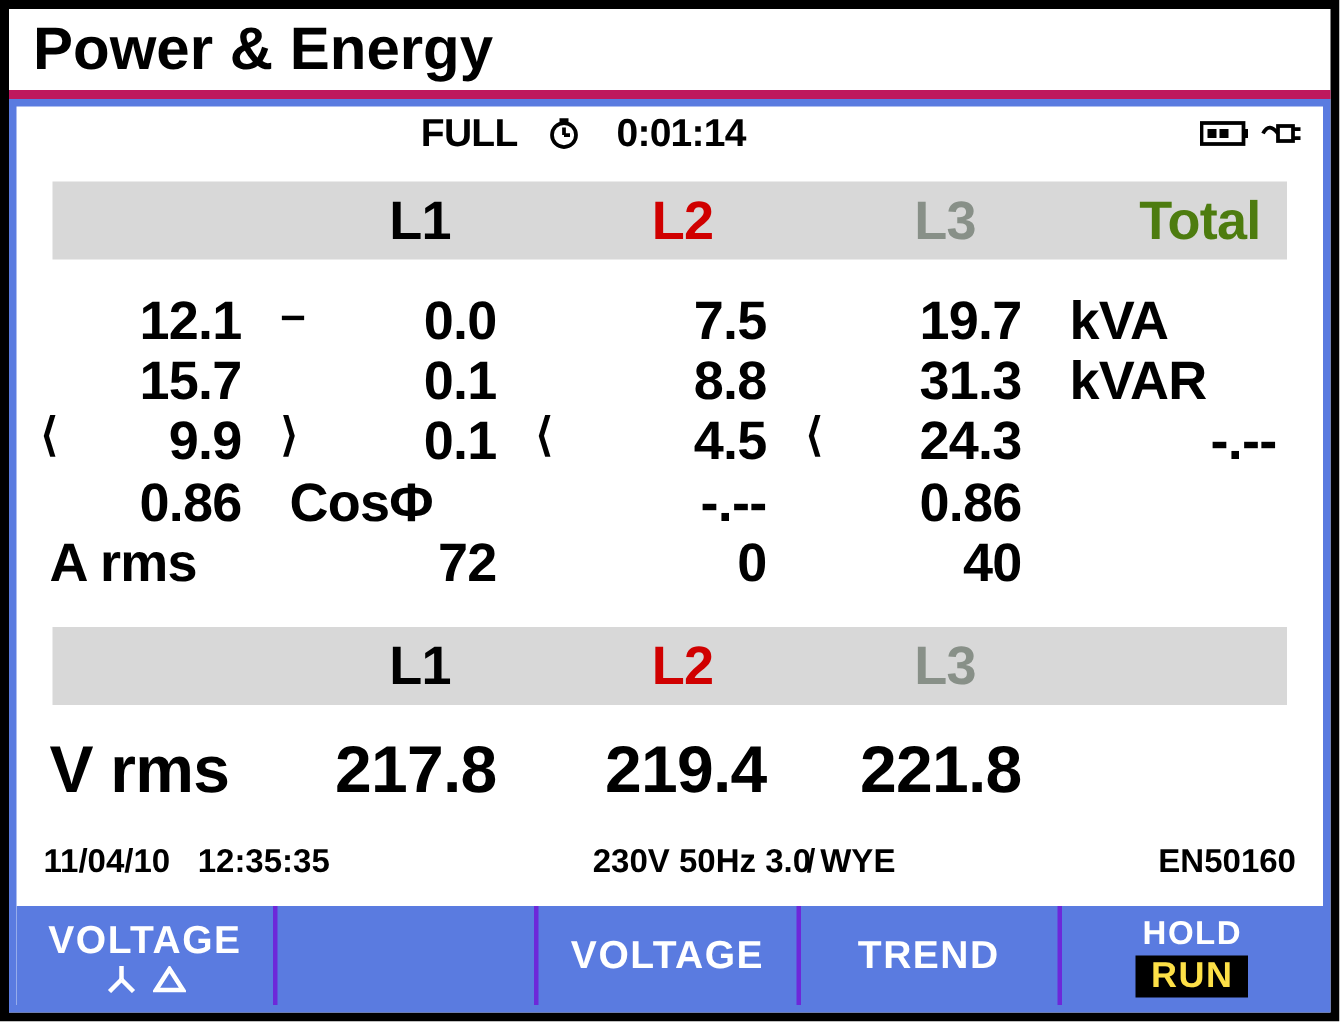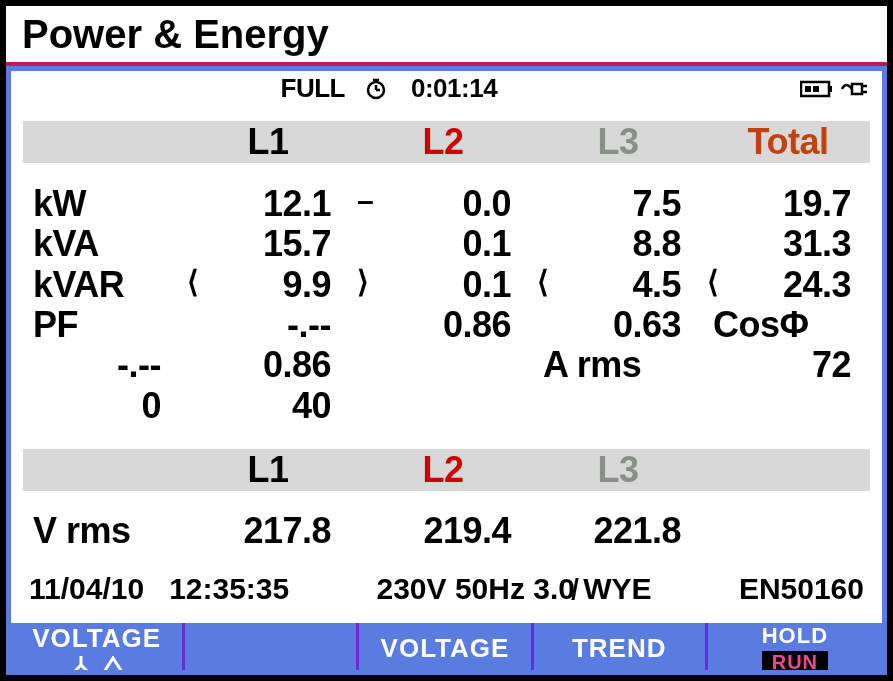--- a/index.html
+++ b/index.html
@@ -17,21 +17,21 @@
     height: 681px;
     display: flex;
     flex-direction: column;
   }
   .title-bar {
     height: 60px;
     display: flex;
     align-items: center;
     padding: 0 16px;
     font-size: 40px;
-    border-bottom: 4px solid #be185d;
+    border-bottom: 6px solid #be185d;
     letter-spacing: 0px;
   }
   .inner-frame {
     border: 5px solid #5a7be0;
     margin: 0;
     flex: 1;
     display: flex;
     flex-direction: column;
     overflow: hidden;
     gap: 15px;
@@ -48,49 +48,49 @@
   .status-timer { text-align: left; padding-left: 6px; }
   .status-icons { display: flex; justify-content: flex-end; gap: 6px; align-items: center; }
   .battery-icon, .plug-icon { display: inline-block; }
   .header-band, .header-band2 {
     background: #d8d8d8;
     display: grid;
     grid-template-columns: 160px 170px 180px 170px 170px;
     font-size: 36px;
     height: 56px;
     align-items: center;
-    margin: 2px 12px;
+    margin: 2px 24px;
   }
   .header-band .col { text-align: center; }
   .header-band2 { grid-template-columns: 160px 170px 180px 170px 170px; }
   .data-grid {
     display: grid;
     grid-template-columns: 160px 170px 180px 170px 170px;
     font-size: 36px;
     padding: 4px 8px 6px 8px;
     row-gap: 0;
     line-height: 1.12;
   }
   .row-label { text-align: left; padding-left: 14px; }
   .cell { text-align: right; padding-right: 18px; white-space: pre; position: relative; }
   .prefix { position: absolute; left: 8px; font-size: 30px; }
   .l2-hdr { color: #d00000; }
   .l3-hdr { color: #889088; }
-  .total-hdr { color: #c2410c; }
+  .total-hdr { color: #4d7c0f; }
   .vrms-grid {
     display: grid;
     grid-template-columns: 160px 170px 180px 170px 170px;
-    font-size: 36px;
+    font-size: 44px;
     padding: 2px 8px;
     line-height: 1.15;
   }
   .footer-status {
     display: flex;
     justify-content: space-between;
-    font-size: 30px;
+    font-size: 22px;
     padding: 4px 18px 2px 18px;
     letter-spacing: 0px;
   }
   .softkey-bar {
     display: grid;
     grid-template-columns: 1fr 1fr 1fr 1fr 1fr;
     height: 72px;
     background: #5a7be0;
   }
   .softkey {
@@ -100,23 +100,23 @@
     align-items: center;
     justify-content: center;
     color: #fff;
     font-size: 26px;
     letter-spacing: 1px;
     gap: 2px;
   }
   .softkey:last-child { border-right: none; }
   .run-chip {
     background: #000;
-    color: #ec4899;
+    color: #fde047;
     padding: 0 10px;
-    font-size: 20px;
+    font-size: 24px;
     text-align: right;
   }
   .hold-label { font-size: 22px; }
   .wye-icons { display: flex; gap: 10px; align-items: center; }
   svg { display: block; }
 </style>
 </head>
 <body>
 
 <div class="device-frame">
@@ -162,42 +162,39 @@
     <div class="header-band">
       <span class="col"></span>
       <span class="col">L1</span>
       <span class="col l2-hdr">L2</span>
       <span class="col l3-hdr">L3</span>
       <span class="col total-hdr">Total</span>
     </div>
 
     <div class="data-grid">
 
-      <span class="row-label">kW</span>
       <span class="cell"><span class="prefix"></span><span>12.1</span></span>
       <span class="cell"><span class="prefix">–</span><span>0.0</span></span>
       <span class="cell"><span class="prefix"></span><span>7.5</span></span>
       <span class="cell"><span class="prefix"></span><span>19.7</span></span>
 
       <span class="row-label">kVA</span>
       <span class="cell"><span class="prefix"></span><span>15.7</span></span>
       <span class="cell"><span class="prefix"></span><span>0.1</span></span>
       <span class="cell"><span class="prefix"></span><span>8.8</span></span>
       <span class="cell"><span class="prefix"></span><span>31.3</span></span>
 
       <span class="row-label">kVAR</span>
       <span class="cell"><span class="prefix">⟨</span><span>9.9</span></span>
       <span class="cell"><span class="prefix">⟩</span><span>0.1</span></span>
       <span class="cell"><span class="prefix">⟨</span><span>4.5</span></span>
       <span class="cell"><span class="prefix">⟨</span><span>24.3</span></span>
 
-      <span class="row-label">PF</span>
       <span class="cell"><span>-.--</span></span>
       <span class="cell"><span>0.86</span></span>
-      <span class="cell"><span>0.63</span></span>
 
       <span class="row-label">CosΦ</span>
       <span class="cell"><span>-.--</span></span>
       <span class="cell"><span>0.86</span></span>
       <span class="cell"><span></span></span>
 
       <span class="row-label">A rms</span>
       <span class="cell"><span>72</span></span>
       <span class="cell"><span>0</span></span>
       <span class="cell"><span>40</span></span>

